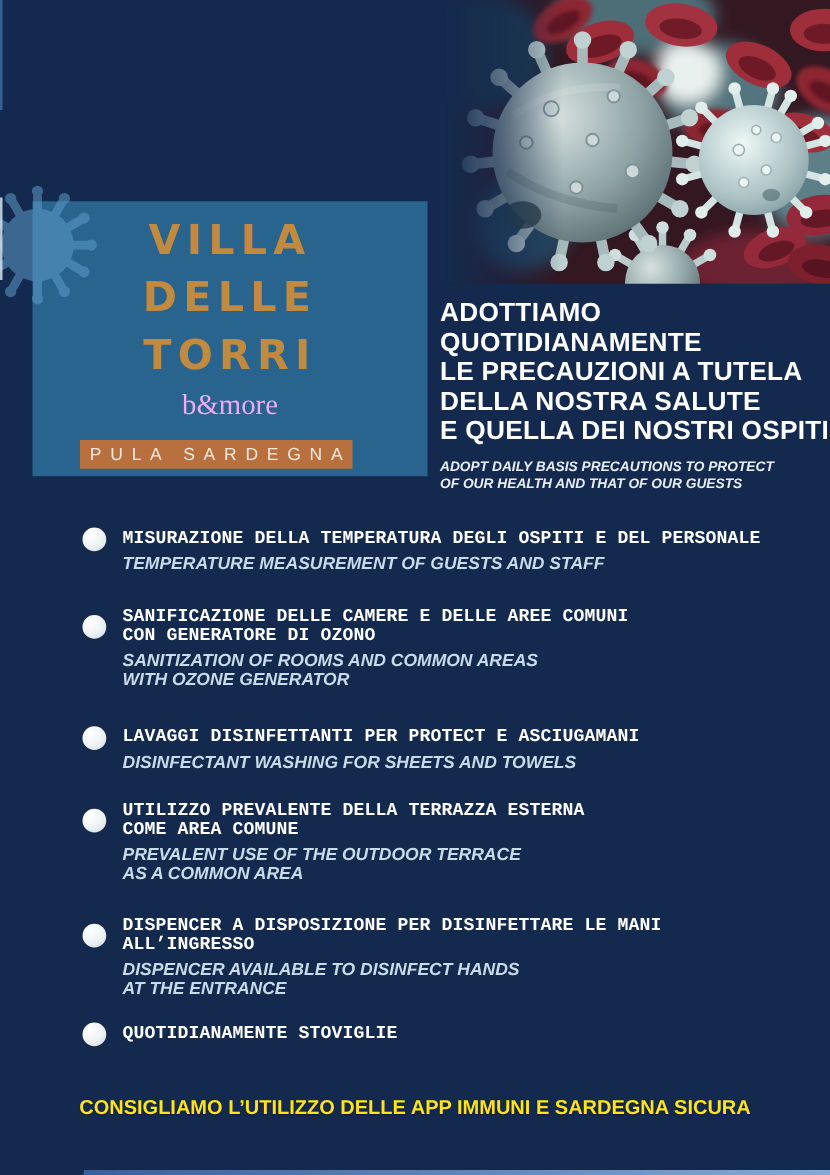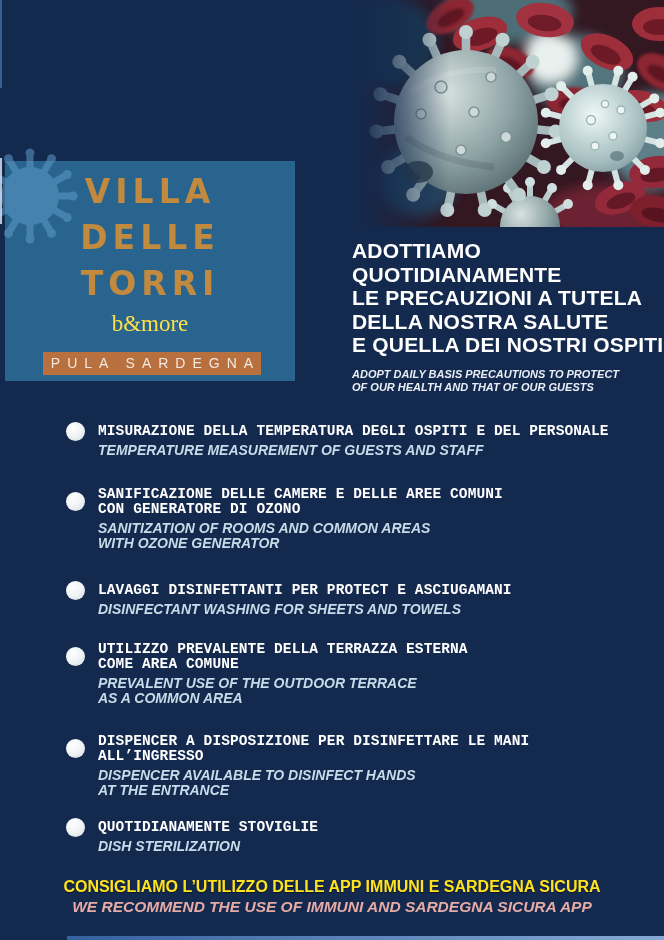--- a/index.html
+++ b/index.html
@@ -11,33 +11,33 @@
   }
   
   .title-block{position:absolute; left:14px; top:56px; width:340px; text-align:center; color:#fff;}
   .title-line1{font-size:34px; font-weight:400; letter-spacing:2px; line-height:40px; color:#e9eff7;}
   .title-line2{font-size:39px; font-weight:700; letter-spacing:0.5px; line-height:42px; color:#ffffff;}
   
   .photo{position:absolute; top:0; right:0; width:306px; height:227px;}
   .photo svg{display:block;}
   
   .logo-card{
-    position:absolute; left:5px; top:161px; width:290px; height:220px;
+    position:absolute; left:26px; top:161px; width:316px; height:220px;
     background:#29648f; text-align:center;
   }
   .logo-name{
     margin-top:8px;
     font-family:"DejaVu Sans", sans-serif;
     font-weight:700; font-size:33px; line-height:46px; letter-spacing:5px;
     color:#c18a3f; white-space:pre-line;
   }
   .logo-brand{
     margin-top:4px;
     font-family:"Liberation Serif", serif;
-    font-size:23px; line-height:26px; color:#fde047;
+    font-size:23px; line-height:26px; color:#f0abfc;
   }
   .logo-bar{
     position:absolute; left:38px; top:191px; width:218px; height:23px;
     background:#b8703f; color:#f3e9df;
     font-size:14px; line-height:23px; letter-spacing:7px; text-indent:7px;
     text-align:center;
   }
   
   .watermark{position:absolute; left:-20px; top:146px; width:100px; height:100px; opacity:.55;}
   
@@ -369,27 +369,25 @@
         <div class="item-it">DISPENCER A DISPOSIZIONE PER DISINFETTARE LE MANI
 ALL’INGRESSO</div>
         <div class="item-en">DISPENCER AVAILABLE TO DISINFECT HANDS
 AT THE ENTRANCE</div>
       </div>
     </div>
     <div class="item">
       <span class="bullet"></span>
       <div class="item-text">
         <div class="item-it">QUOTIDIANAMENTE STOVIGLIE</div>
-        <div class="item-en">DISH STERILIZATION</div>
       </div>
     </div>
   </div>
 
   <div class="footer">
     <div class="footer-it">CONSIGLIAMO L’UTILIZZO DELLE APP IMMUNI E SARDEGNA SICURA</div>
-    <div class="footer-en">WE RECOMMEND THE USE OF IMMUNI AND SARDEGNA SICURA APP</div>
   </div>
 
   <div class="bottom-band"></div>
   <div class="edge-a"></div>
   <div class="edge-b"></div>
 
 </div>
 
 </body></html>

